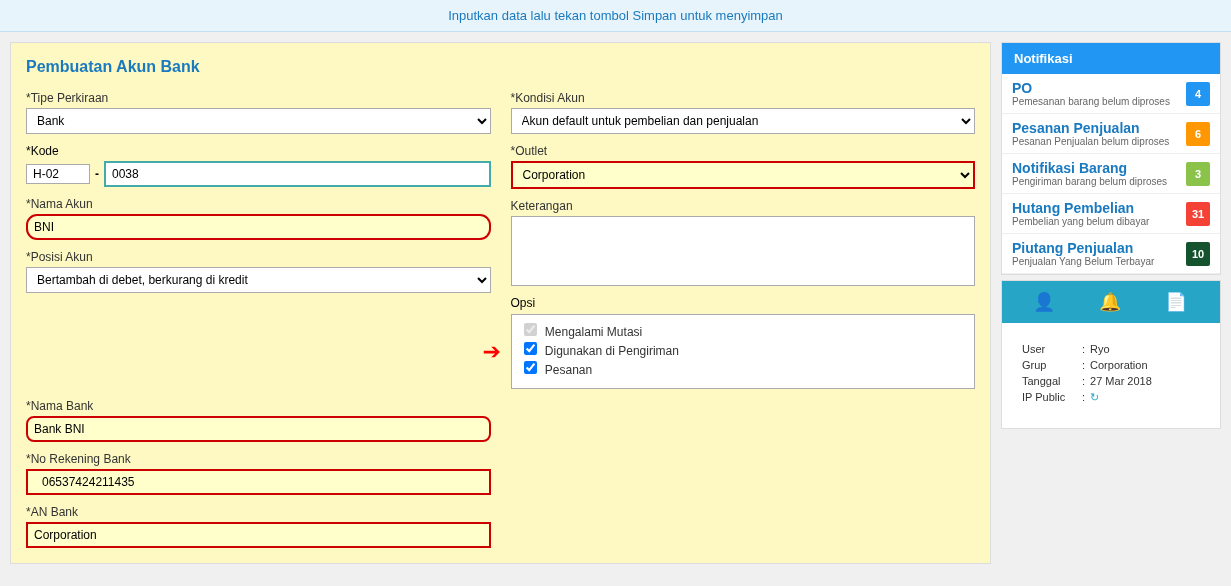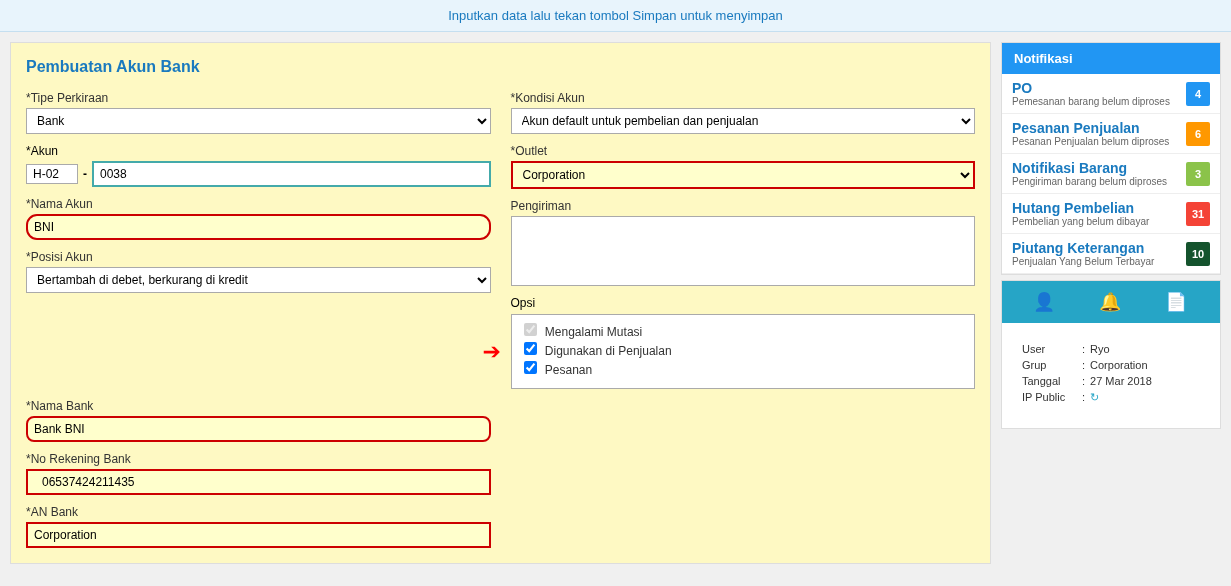--- a/index.html
+++ b/index.html
@@ -240,23 +240,23 @@
             <span>*Tipe Perkiraan</span>
           </label>
           <select>
             <option>Bank</option>
             <option>Kas</option>
             <option>Lainnya</option>
           </select>
         </div>
 
         <div class="kode-group" style="margin-top:10px;">
-          <label>*Akun</label>
+          <label>*Kode</label>
           <div class="kode-inputs">
-            <input type="text" value="H-02" style="width: 52px; border: 1px solid rgb(170, 170, 170); padding: 2px 6px; font-size: 12px;">
+            <input type="text" value="H-02" style="width: 64px; border: 1px solid rgb(170, 170, 170); padding: 2px 6px; font-size: 12px;">
             <span class="kode-dash">-</span>
             <input type="text" value="0038" class="input-blue-border" style="flex: 1 1 0%; padding: 4px 6px; font-size: 12px;">
           </div>
         </div>
 
         <div class="form-group" style="margin-top:10px;">
           <label>*Nama Akun</label>
           <input type="text" value="BNI" class="input-highlighted" style="padding: 4px 6px; font-size: 12px; border-radius: 11px;">
         </div>
 
@@ -277,36 +277,36 @@
         </div>
 
         <div class="form-group" style="margin-top:10px;">
           <label>*Outlet</label>
           <select class="input-highlighted">
             <option>Corporation</option>
           </select>
         </div>
 
         <div class="form-group" style="margin-top:10px;">
-          <label>Pengiriman</label>
+          <label>Keterangan</label>
           <textarea style=""></textarea>
         </div>
 
         <div style="margin-top:10px; position:relative;">
           <label style="margin-bottom:4px; display:block;">Opsi</label>
           <div style="position:relative;">
             <span style="position:absolute; left:-28px; top:50%; transform:translateY(-50%); color:red; font-size:22px;">➔</span>
             <div class="opsi-box">
               <label>
                 <input type="checkbox" checked="" disabled="" style="">
                 <span>Mengalami Mutasi</span>
               </label>
               <label>
                 <input type="checkbox" checked="" style="">
-                <span>Digunakan di Penjualan</span>
+                <span>Digunakan di Pengiriman</span>
               </label>
               <label>
                 <input type="checkbox" checked="" style="">
                 <span>Pesanan</span>
               </label>
             </div>
           </div>
         </div>
       </div>
 
@@ -360,21 +360,21 @@
       <div class="notif-item">
         <div class="notif-item-content">
           <div class="notif-item-title">Hutang Pembelian</div>
           <div class="notif-item-sub">Pembelian yang belum dibayar</div>
         </div>
         <div class="notif-badge badge-red">31</div>
       </div>
 
       <div class="notif-item">
         <div class="notif-item-content">
-          <div class="notif-item-title">Piutang Keterangan</div>
+          <div class="notif-item-title">Piutang Penjualan</div>
           <div class="notif-item-sub">Penjualan Yang Belum Terbayar</div>
         </div>
         <div class="notif-badge badge-pink">10</div>
       </div>
     </div>
 
     <div class="user-panel">
       <div class="user-panel-icons">
         <span class="user-icon">👤</span>
         <span class="user-icon">🔔</span>

